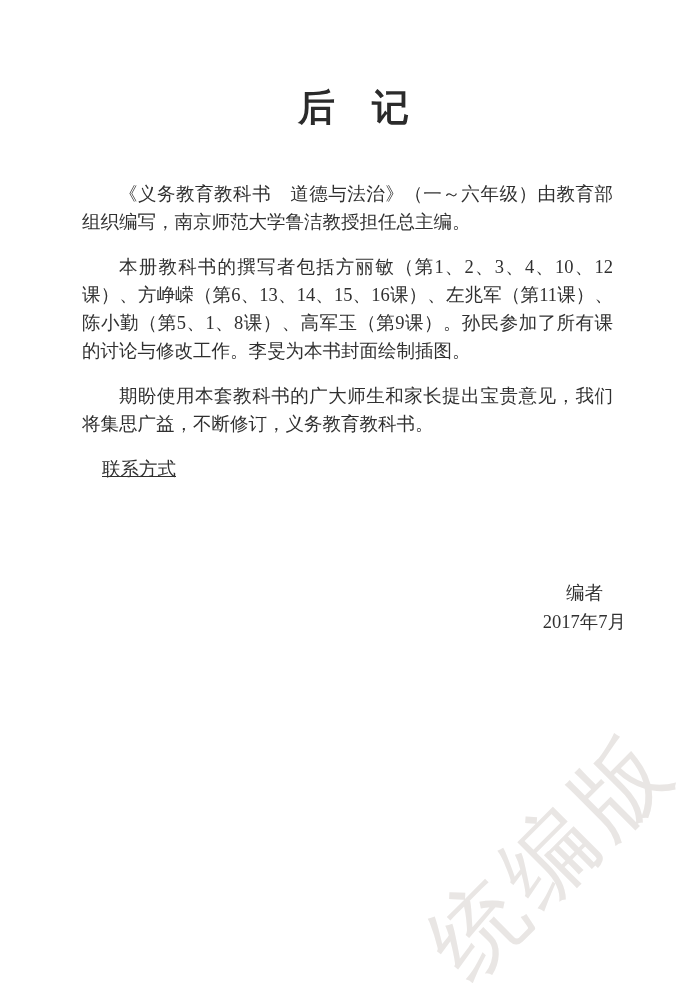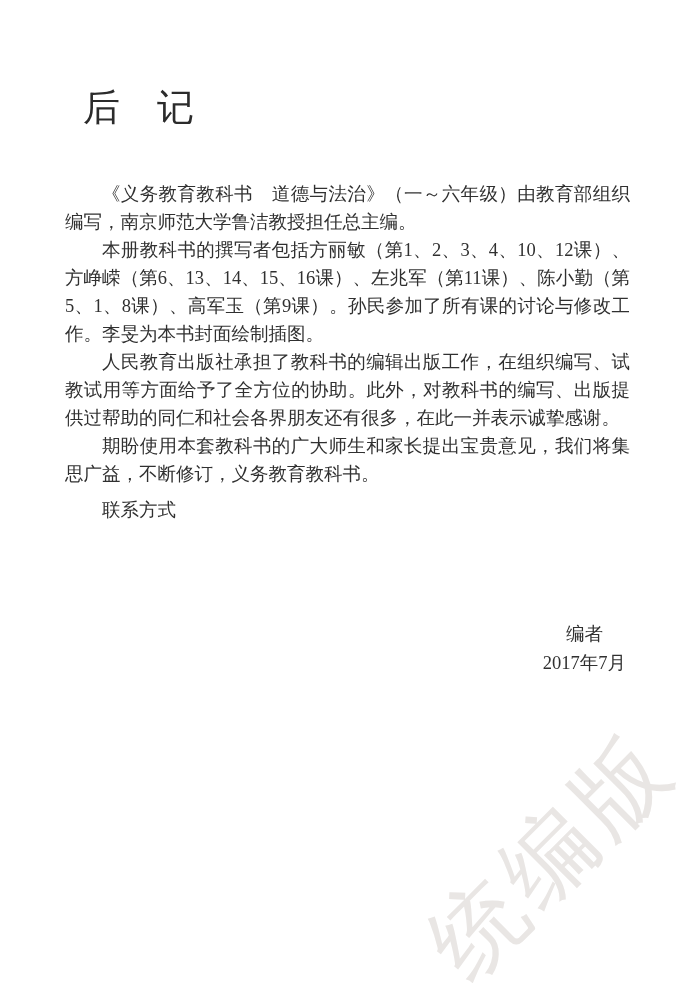--- a/index.html
+++ b/index.html
@@ -29,39 +29,41 @@
     user-select: none;
     pointer-events: none;
     z-index: 0;
   }
   .content {
     position: relative;
     z-index: 1;
     padding: 86px 65px 0 65px;
   }
   .doc-title {
-    margin: 0 0 50px 18px;
+    margin: 0 0 50px 12px;
     font-size: 37px;
-    font-weight: 400;
+    font-weight: 700;
     line-height: 44px;
     color: #2b2b2b;
+    text-align: center;
   }
   .body-text p {
-    margin: 0;
+    margin: 17px;
     font-size: 18.5px;
     line-height: 28px;
     text-align: justify;
     text-justify: inter-ideograph;
     text-indent: 2em;
     color: #303030;
   }
   .contact {
     margin-top: 8px;
     font-size: 18.5px;
     line-height: 28px;
+    text-decoration: underline;
   }
   .contact p {
     margin: 0;
     text-indent: 2em;
   }
   .signature {
     margin: 96px 4px 0 auto;
     width: fit-content;
     text-align: center;
     font-size: 18.5px;
@@ -78,21 +80,20 @@
 
   <div class="watermark">统编版</div>
 
   <div class="content">
 
     <h1 class="doc-title">后　记</h1>
 
     <div class="body-text">
       <p>《义务教育教科书　道德与法治》（一～六年级）由教育部组织编写，南京师范大学鲁洁教授担任总主编。</p>
       <p>本册教科书的撰写者包括方丽敏（第1、2、3、4、10、12课）、方峥嵘（第6、13、14、15、16课）、左兆军（第11课）、陈小勤（第5、1、8课）、高军玉（第9课）。孙民参加了所有课的讨论与修改工作。李旻为本书封面绘制插图。</p>
-      <p>人民教育出版社承担了教科书的编辑出版工作，在组织编写、试教试用等方面给予了全方位的协助。此外，对教科书的编写、出版提供过帮助的同仁和社会各界朋友还有很多，在此一并表示诚挚感谢。</p>
       <p>期盼使用本套教科书的广大师生和家长提出宝贵意见，我们将集思广益，不断修订，义务教育教科书。</p>
     </div>
 
     <div class="contact">
       <p>联系方式</p>
     </div>
 
     <div class="signature">
       <div>编者</div>
       <div>2017年7月</div>

